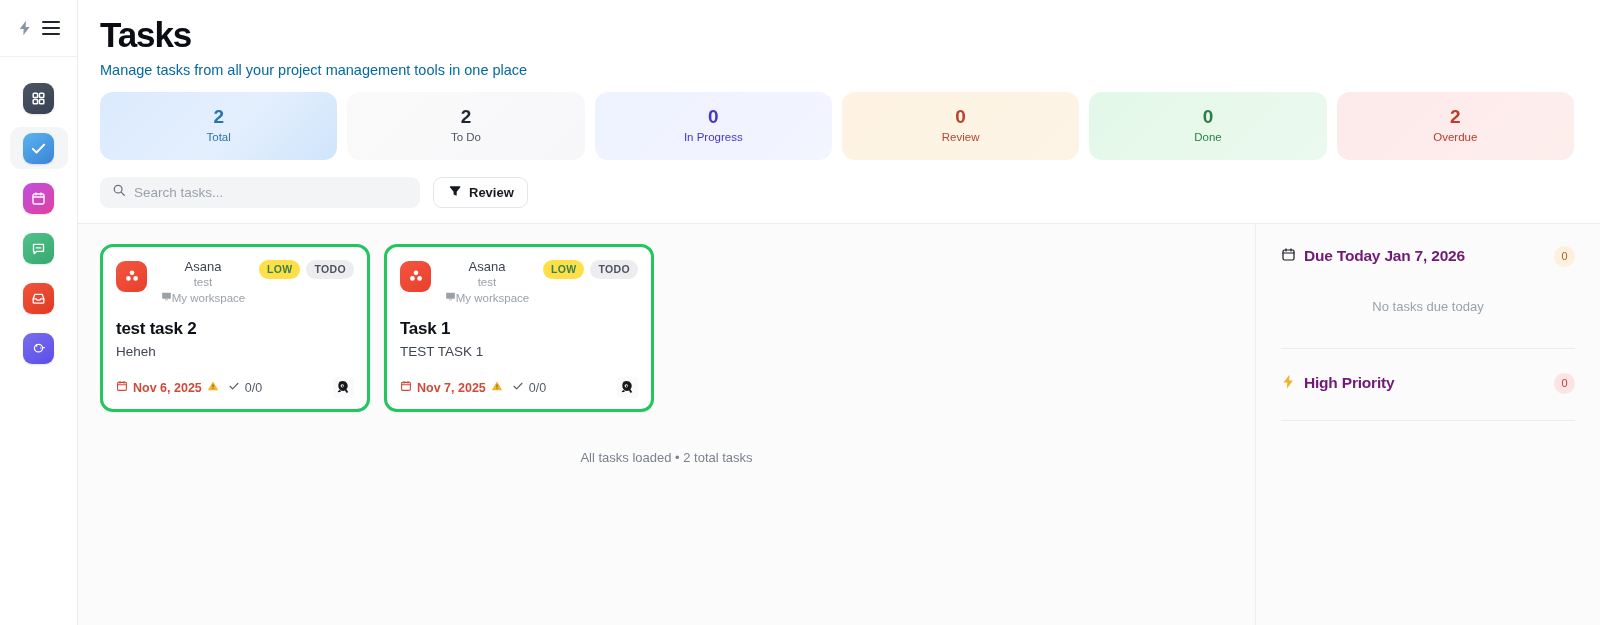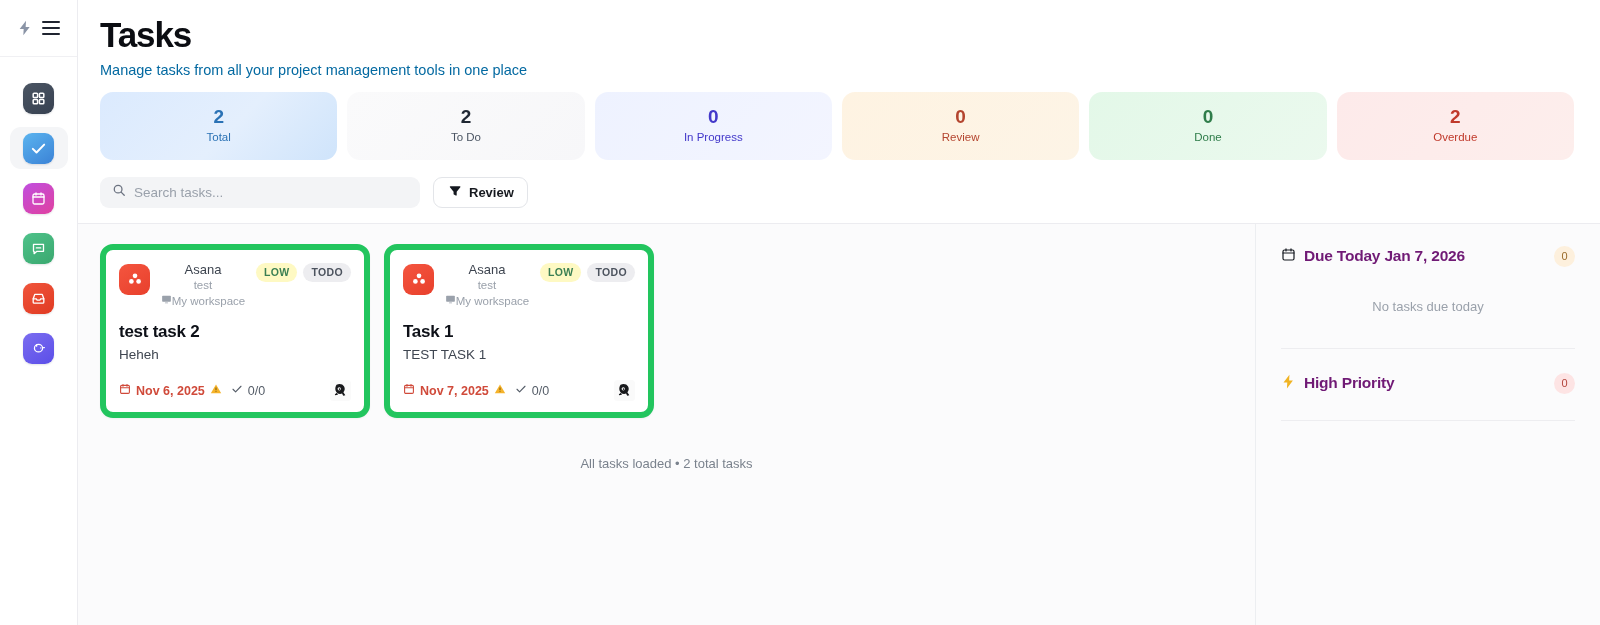--- a/index.html
+++ b/index.html
@@ -108,39 +108,39 @@
     font-family: "Liberation Sans", sans-serif;
   }
   .hr { height: 1px; background: #ececf0; }
 
   
   .split { flex: 1; display: flex; min-height: 0; background: #fbfbfc; }
   .content { flex: 1; min-width: 0; background: #fbfbfc; padding: 20px 22px 0 22px; }
   .cards { display: flex; gap: 14px; flex-wrap: wrap; }
 
   .card {
-    width: 270px; background: #ffffff; border: 6px solid #22c55e;
+    width: 270px; background: #ffffff; border: 3px solid #22c55e;
     border-radius: 13px; padding: 12px 13px 11px 13px;
     box-shadow: 0 1px 2px rgba(16,24,40,.05);
     cursor: pointer;
   }
   .card-top { display: flex; align-items: flex-start; gap: 9px; }
   .prov-logo {
     width: 31px; height: 31px; border-radius: 9px; flex: 0 0 31px;
     background: linear-gradient(145deg,#f4553f,#e8402c);
     display: flex; align-items: center; justify-content: center;
     margin-top: 2px;
   }
   .prov-mid { flex: 1; min-width: 0; text-align: center; }
   .prov-name { font-size: 13px; color: #3d444f; line-height: 1.25; }
   .prov-proj { font-size: 11.5px; color: #9aa1ab; line-height: 1.35; }
   .prov-ws { font-size: 11.5px; color: #9aa1ab; line-height: 1.35; display:flex; align-items:center; justify-content:center; gap:0; }
   .card-badges { display: flex; gap: 6px; align-items: flex-start; padding-top: 1px; }
   .pill { font-size: 10.5px; font-weight: 700; letter-spacing: .35px; padding: 3px 8px; border-radius: 999px; line-height: 1.25; }
-  .pill-low { background: #fef9c3; color: #3a7f53; }
+  .pill-low { background: #fde047; color: #3a7f53; }
   .pill-todo { background: #ededf0; color: #4c535e; }
 
   .card-title { margin-top: 13px; font-size: 17px; font-weight: 700; color: #0d1017; letter-spacing: -0.25px; }
   .card-desc { margin-top: 5px; font-size: 13.5px; color: #3f4651; }
   .card-foot { margin-top: 18px; display: flex; align-items: center; gap: 9px; }
   .due { display: flex; align-items: center; gap: 5px; font-size: 12.5px; font-weight: 700; color: #d04a3a; }
   .progress { display: flex; align-items: center; gap: 5px; font-size: 12.5px; color: #555d68; }
   .card-avatar { margin-left: auto; width: 21px; height: 21px; border-radius: 4px; display:block; }
 
   .loaded { text-align: center; font-size: 13px; color: #7a828d; padding: 38px 0 0 0; }

